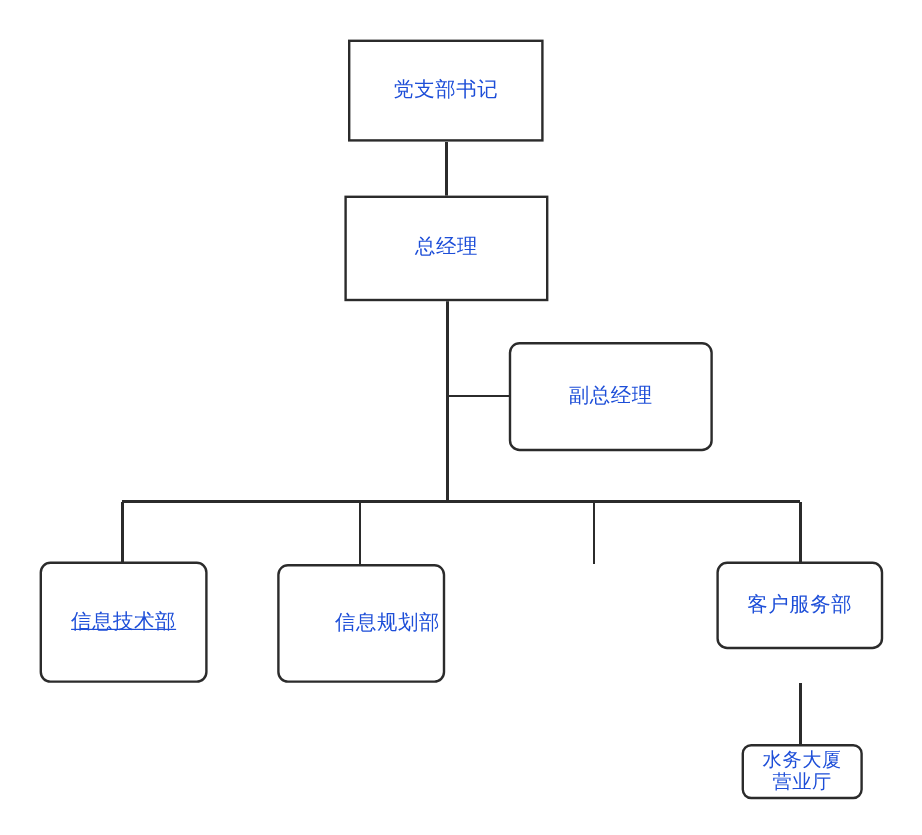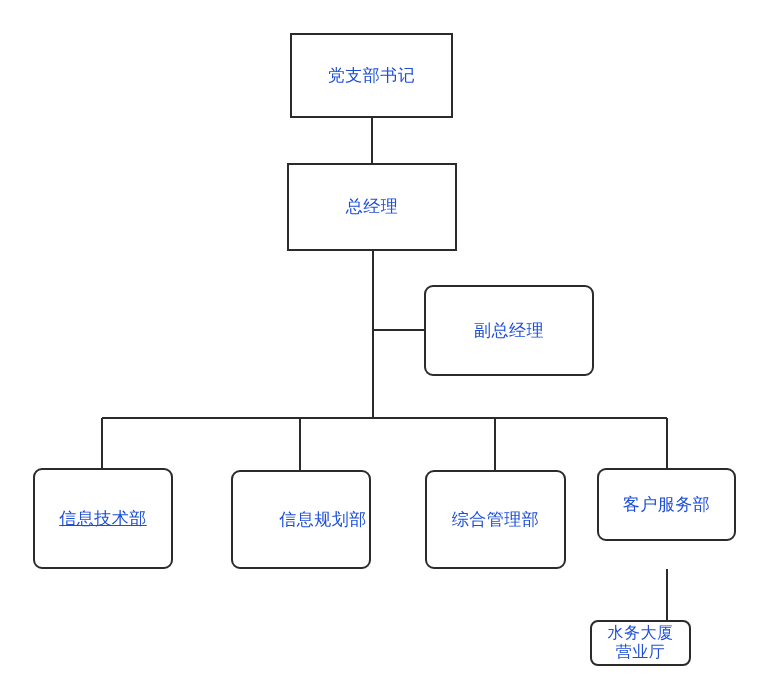--- a/index.html
+++ b/index.html
@@ -51,21 +51,21 @@
     line-height: 1.18;
   }
   
   #node-party-secretary { left: 290px; top: 33px;  width: 163px; height: 85px; }
   #node-general-manager { left: 287px; top: 163px; width: 170px; height: 88px; }
   #node-deputy-gm       { left: 424px; top: 285px; width: 170px; height: 91px; }
   #node-dept-it         { left: 33px;  top: 468px; width: 140px; height: 101px; text-decoration: underline; }
   #node-dept-planning   { left: 231px; top: 470px; width: 140px; height: 99px; padding-left: 44px; }
   #node-dept-admin      { left: 425px; top: 470px; width: 141px; height: 99px; }
   #node-dept-customer   { left: 597px; top: 468px; width: 139px; height: 73px; }
-  #node-hall            { left: 590px; top: 620px; width: 101px; height: 46px; }
+  #node-hall            { left: 618px; top: 620px; width: 101px; height: 46px; }
 </style>
 </head>
 <body>
 
 <div id="org-chart-canvas">
 
   <svg id="connector-layer" viewBox="0 0 768 696" width="768" height="696">
     <g stroke="#2b2b2b" stroke-width="2.2" fill="none" shape-rendering="crispEdges">
 
       <line x1="372" y1="118" x2="372" y2="163"></line>
@@ -88,20 +88,19 @@
   <div class="node square" id="node-party-secretary">党支部书记</div>
 
   <div class="node square" id="node-general-manager">总经理</div>
 
   <div class="node rounded" id="node-deputy-gm">副总经理</div>
 
   <div class="node rounded" id="node-dept-it">信息技术部</div>
 
   <div class="node rounded" id="node-dept-planning">信息规划部</div>
 
-  <div class="node rounded" id="node-dept-admin">综合管理部</div>
 
   <div class="node rounded" id="node-dept-customer">客户服务部</div>
 
   <div class="node rounded small" id="node-hall">水务大厦
 营业厅</div>
 
 </div>
 
 </body></html>

